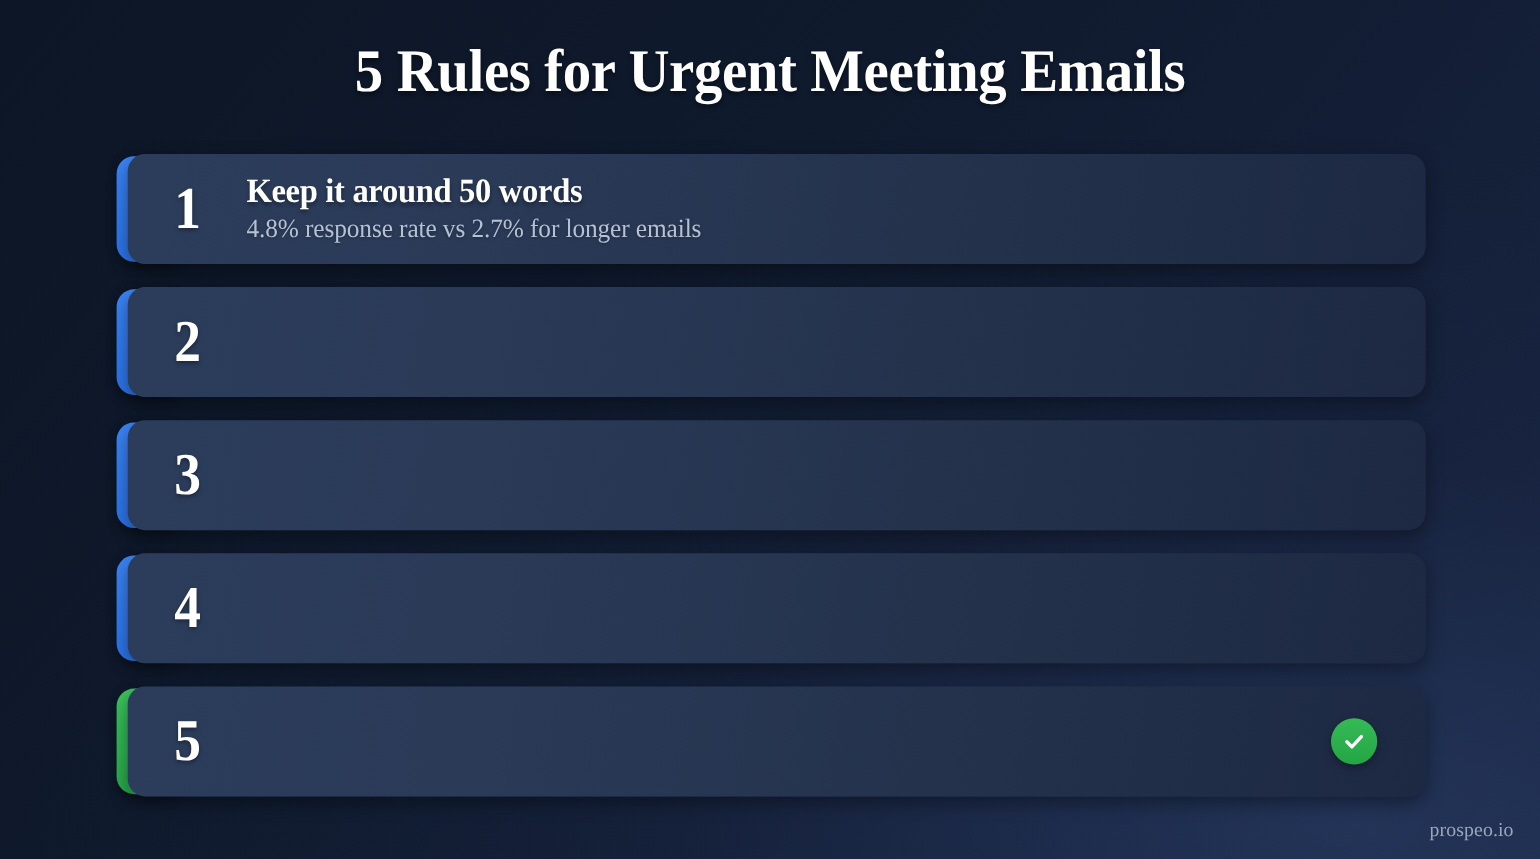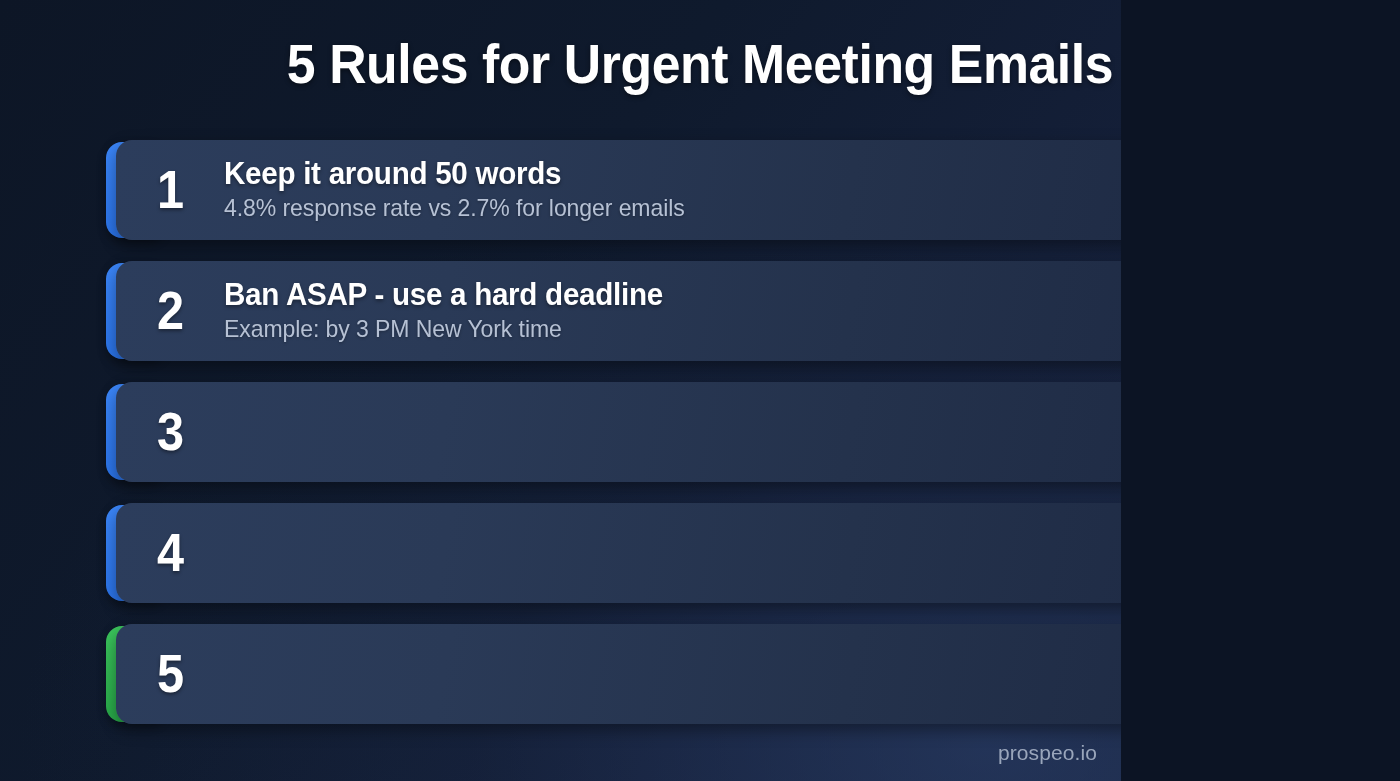--- a/index.html
+++ b/index.html
@@ -2,27 +2,27 @@
 <html><head>
 <meta charset="utf-8">
 <style>
   html, body {
     margin: 0;
     padding: 0;
     background: #0c1424;
   }
   #stage {
     position: relative;
-    width: 1121px;
+    width: 1400px;
     height: 781px;
     overflow: hidden;
     background:
       radial-gradient(120% 110% at 88% 96%, rgba(45,66,110,0.55) 0%, rgba(30,44,78,0.22) 38%, rgba(12,20,36,0) 72%),
       linear-gradient(128deg, #0d1626 0%, #0f1a2d 42%, #141f38 72%, #18243f 100%);
-    font-family: Liberation Sans, sans-serif;
+    font-family: Liberation Serif, serif;
     -webkit-font-smoothing: antialiased;
   }
 
   
   #page-title {
     position: absolute;
     top: 36px;
     left: 0;
     width: 1400px;
     text-align: center;
@@ -136,21 +136,21 @@
     justify-content: center;
   }
   .check-badge svg { display: block; }
 
   
   #footer {
     position: absolute;
     right: 24px;
     bottom: 16px;
     color: #9aa6bb;
-    font-size: 21px;
+    font-size: 18px;
     font-weight: 400;
     letter-spacing: 0.1px;
   }
 </style>
 </head>
 <body>
 
 <div id="stage">
 
   <div id="page-title">5 Rules for Urgent Meeting Emails</div>
@@ -165,24 +165,20 @@
           <div class="rule-title">Keep it around 50 words</div>
           <div class="rule-sub">4.8% response rate vs 2.7% for longer emails</div>
         </div>
       </div>
     </div>
 
     <div class="rule">
       <div class="accent blue"></div>
       <div class="card">
         <div class="num">2</div>
-        <div class="texts">
-          <div class="rule-title">Ban ASAP - use a hard deadline</div>
-          <div class="rule-sub">Example: by 3 PM New York time</div>
-        </div>
       </div>
     </div>
 
     <div class="rule">
       <div class="accent blue"></div>
       <div class="card">
         <div class="num">3</div>
       </div>
     </div>
 

